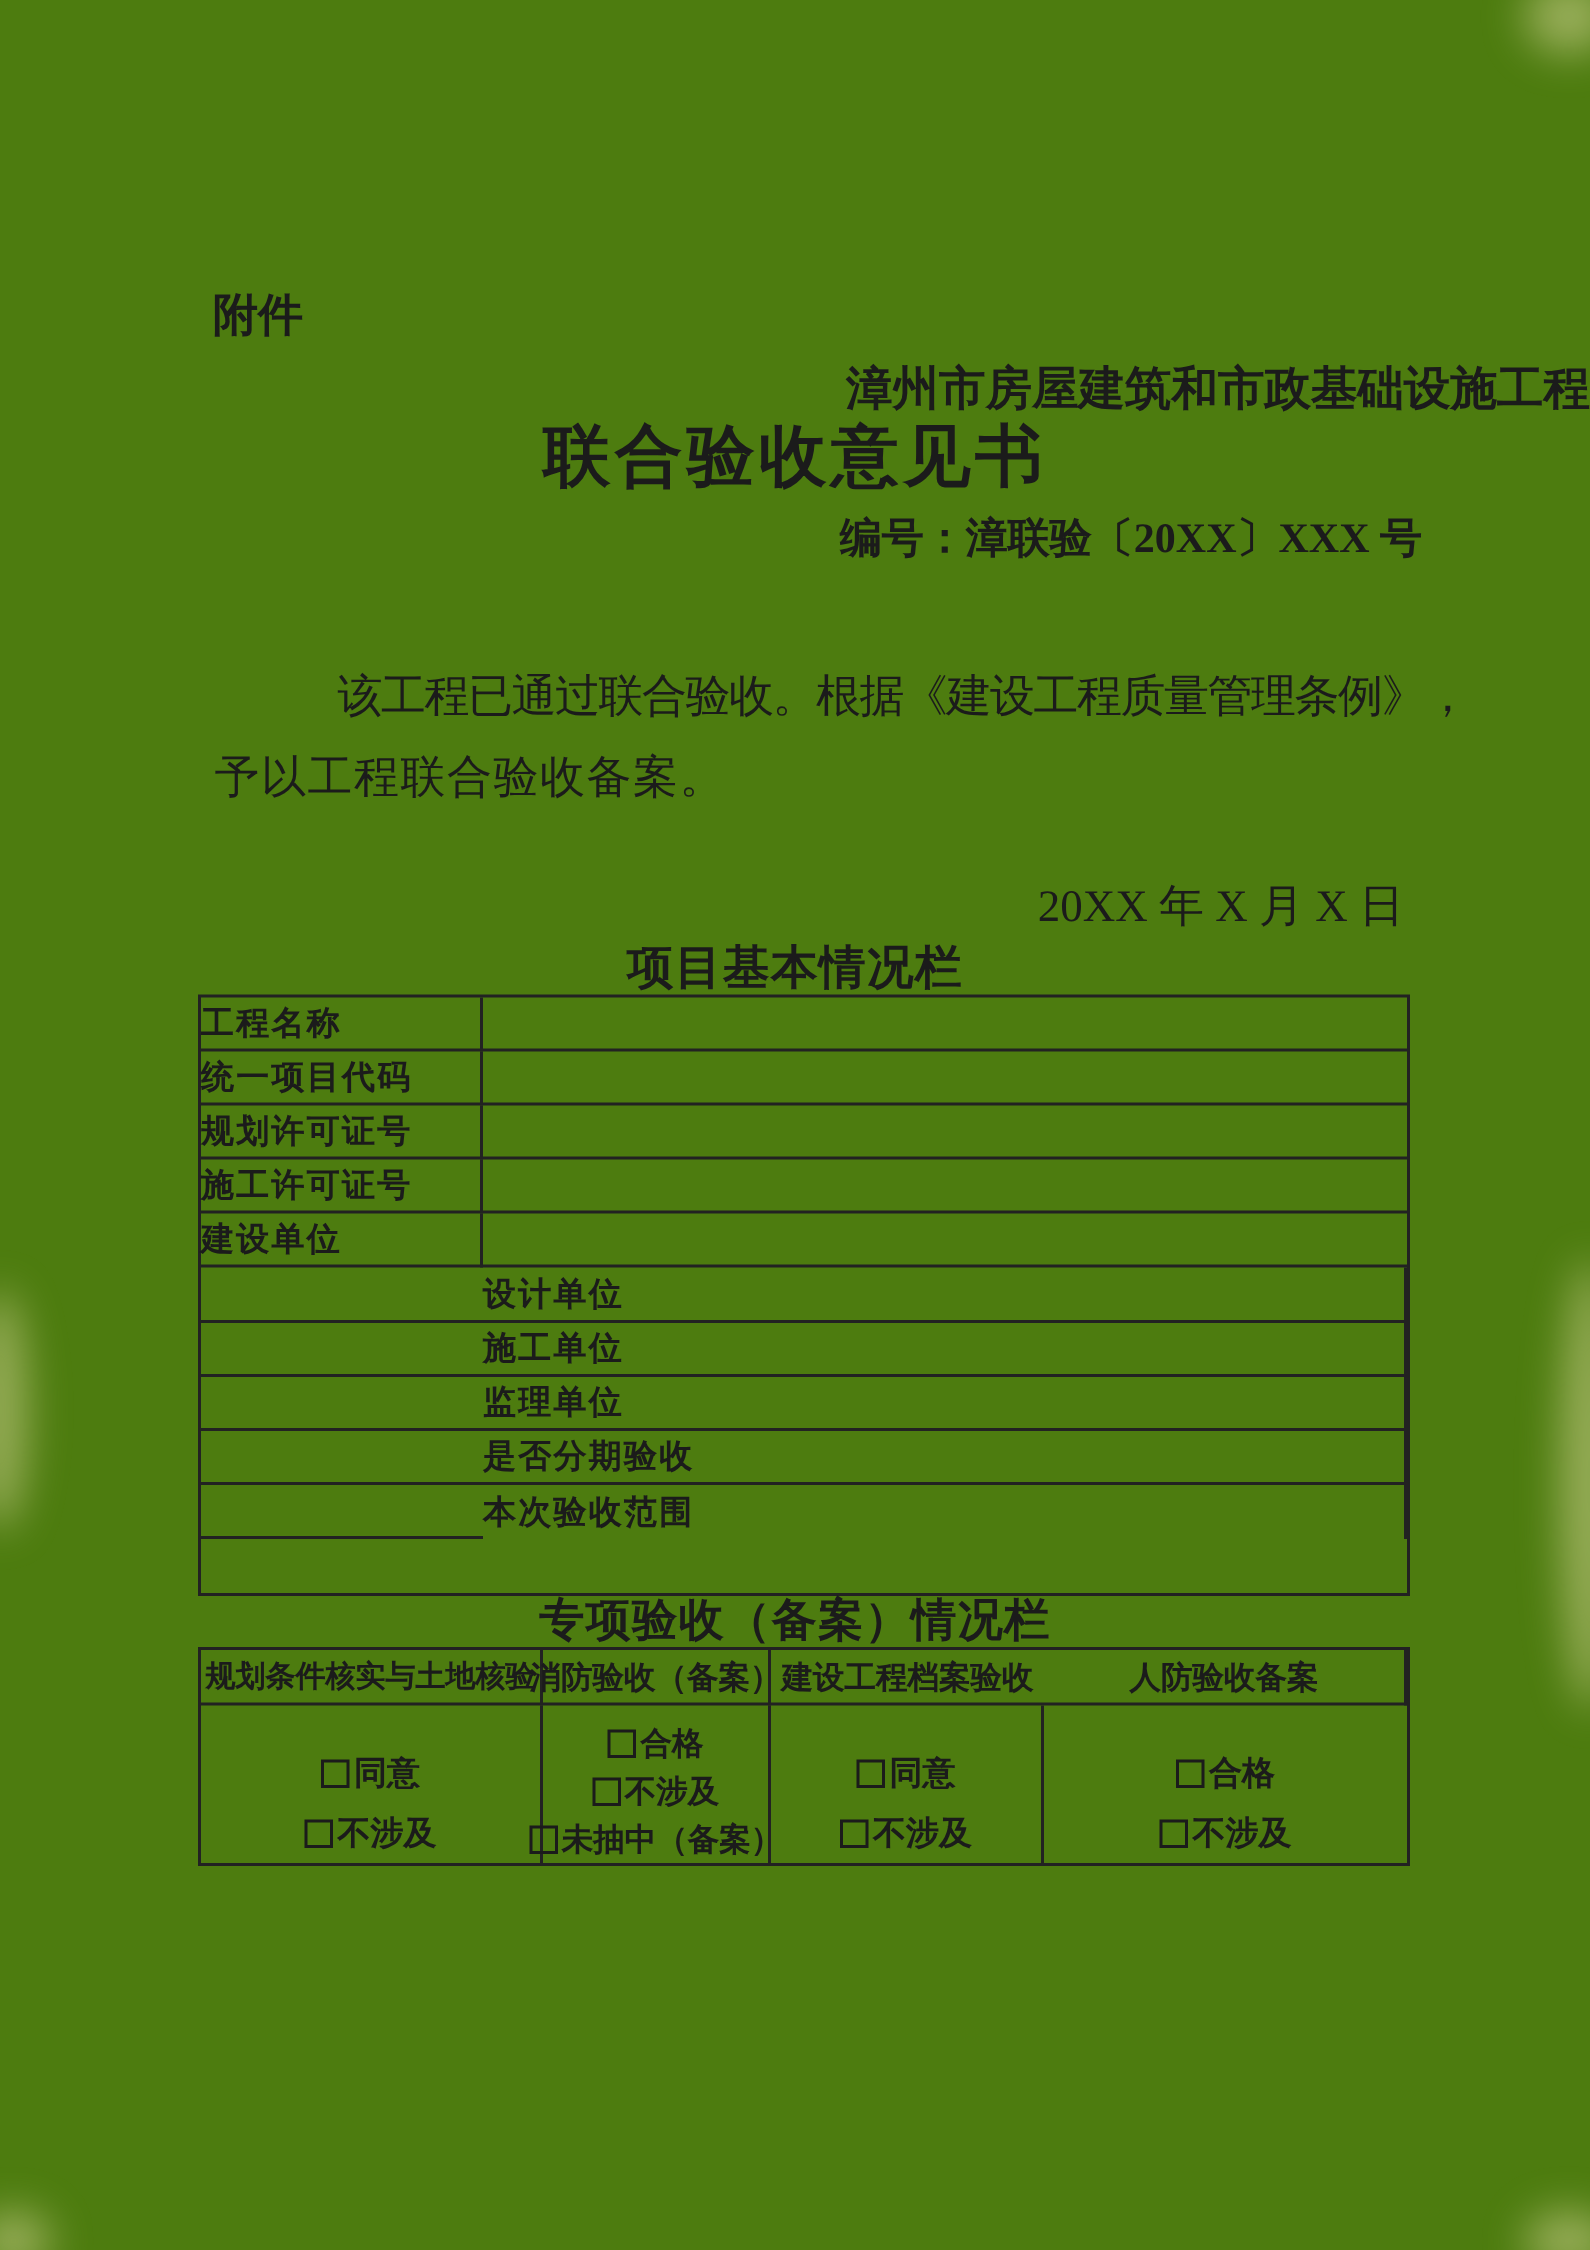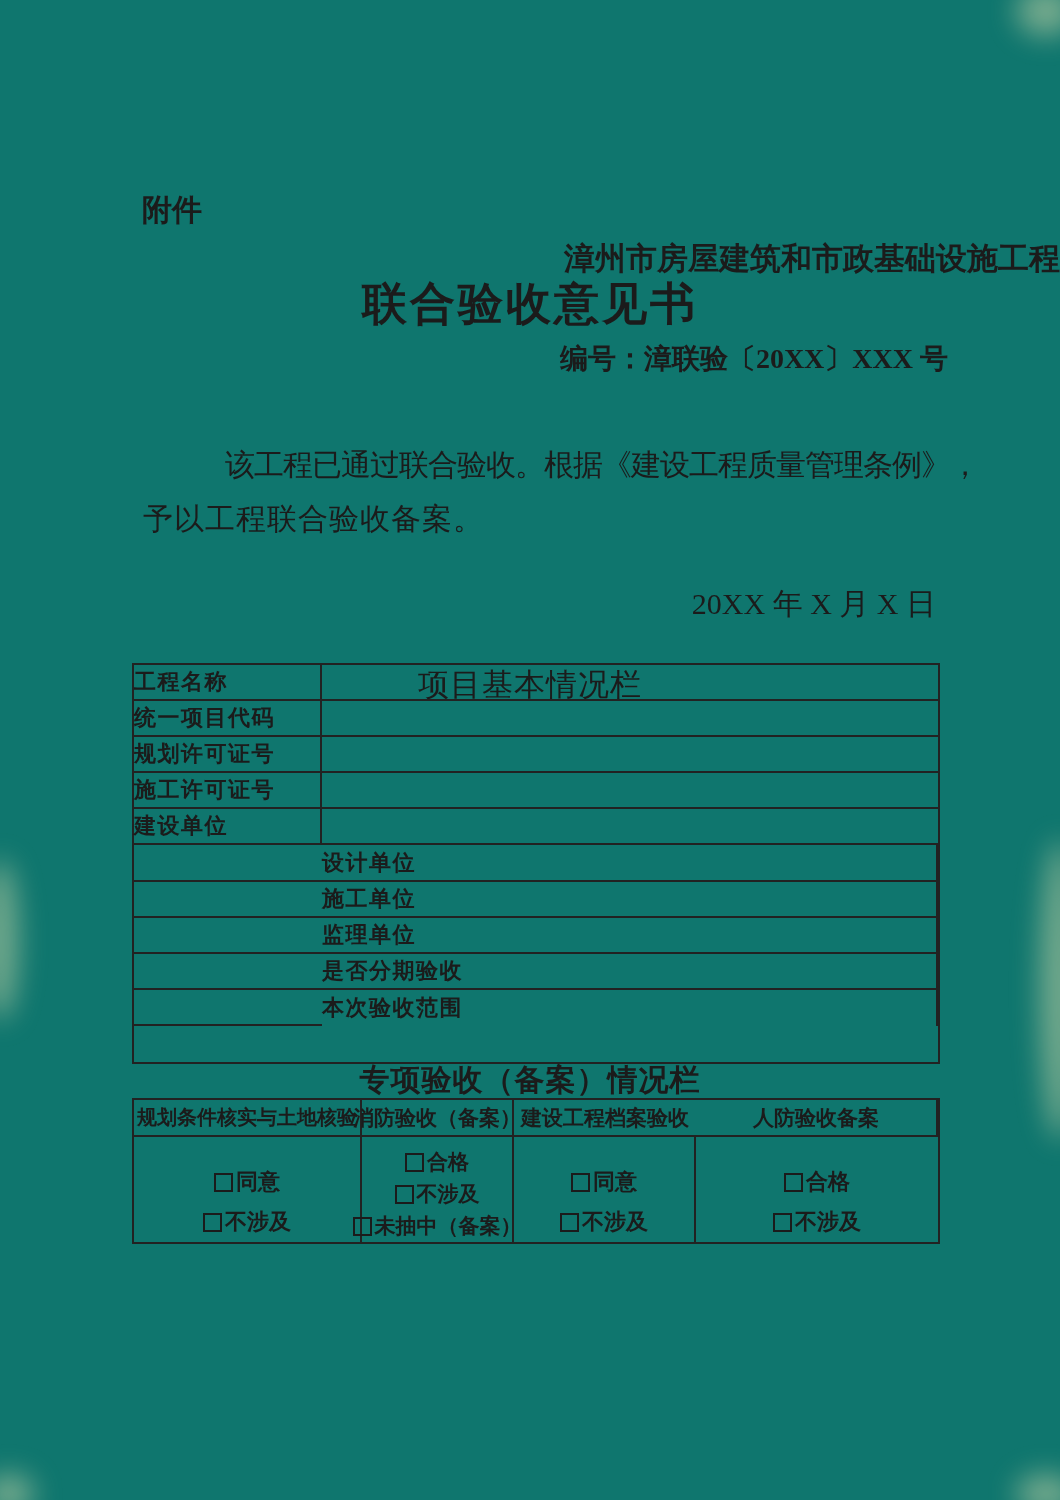--- a/index.html
+++ b/index.html
@@ -1,20 +1,20 @@
 <!DOCTYPE html>
 <html><head>
 <meta charset="utf-8">
 <style>
   html,body{margin:0;padding:0;background:#e8e8e8;}
   .page{
     position:relative;
     width:1060px;height:1500px;
     margin:0 auto;
-    background:#0f766e;
+    background:#4d7c0f;
     overflow:hidden;
     font-family:"Liberation Serif","DejaVu Serif",serif;
     color:#1b1b1b;
   }
   
   .smudge{position:absolute;background:rgba(244,234,180,0.45);filter:blur(14px);border-radius:50%;}
   .smudge.s1{left:-18px;top:860px;width:36px;height:160px;}
   .smudge.s2{right:-20px;top:840px;width:40px;height:300px;}
   .smudge.s3{right:-16px;top:-14px;width:60px;height:50px;}
   .smudge.s4{left:-16px;bottom:-14px;width:50px;height:40px;}
@@ -26,21 +26,21 @@
   .title2{position:absolute;left:0;top:274px;width:100%;text-align:center;
           font-size:45px;font-weight:bold;letter-spacing:3px;}
   .doc-number{position:absolute;left:132px;top:340px;width:816px;text-align:right;
           font-size:28px;font-weight:bold;}
   .bodytext{position:absolute;left:143px;top:438px;width:800px;font-size:30px;line-height:54px;}
   .bodytext .l1{text-indent:82px;white-space:nowrap;letter-spacing:-1px;}
   .bodytext .l2{white-space:nowrap;letter-spacing:1px;}
   .dateline{position:absolute;left:132px;top:584px;width:804px;text-align:right;font-size:30px;}
 
   .t1-title{position:absolute;left:0;top:624px;width:100%;text-align:center;
-          font-size:31px;font-weight:normal;letter-spacing:1px;margin-top:40px;}
+          font-size:31px;font-weight:bold;letter-spacing:1px;}
   .t1{position:absolute;left:132px;top:663px;width:808px;box-sizing:border-box;
       border:2px solid #222;display:grid;grid-template-columns:188px 1fr;grid-auto-rows:36.1px;}
   .t1 .cell{box-sizing:border-box;border-bottom:2px solid #222;display:flex;align-items:center;}
   .t1 .cell.last{border-bottom:none;}
   .t1 .lbl{border-right:2px solid #222;
       font-size:22px;font-weight:bold;letter-spacing:1.5px;}
   .t1 .val{}
 
   .t2-title{position:absolute;left:0;top:1060px;width:100%;text-align:center;
           font-size:30px;font-weight:bold;letter-spacing:1px;}

